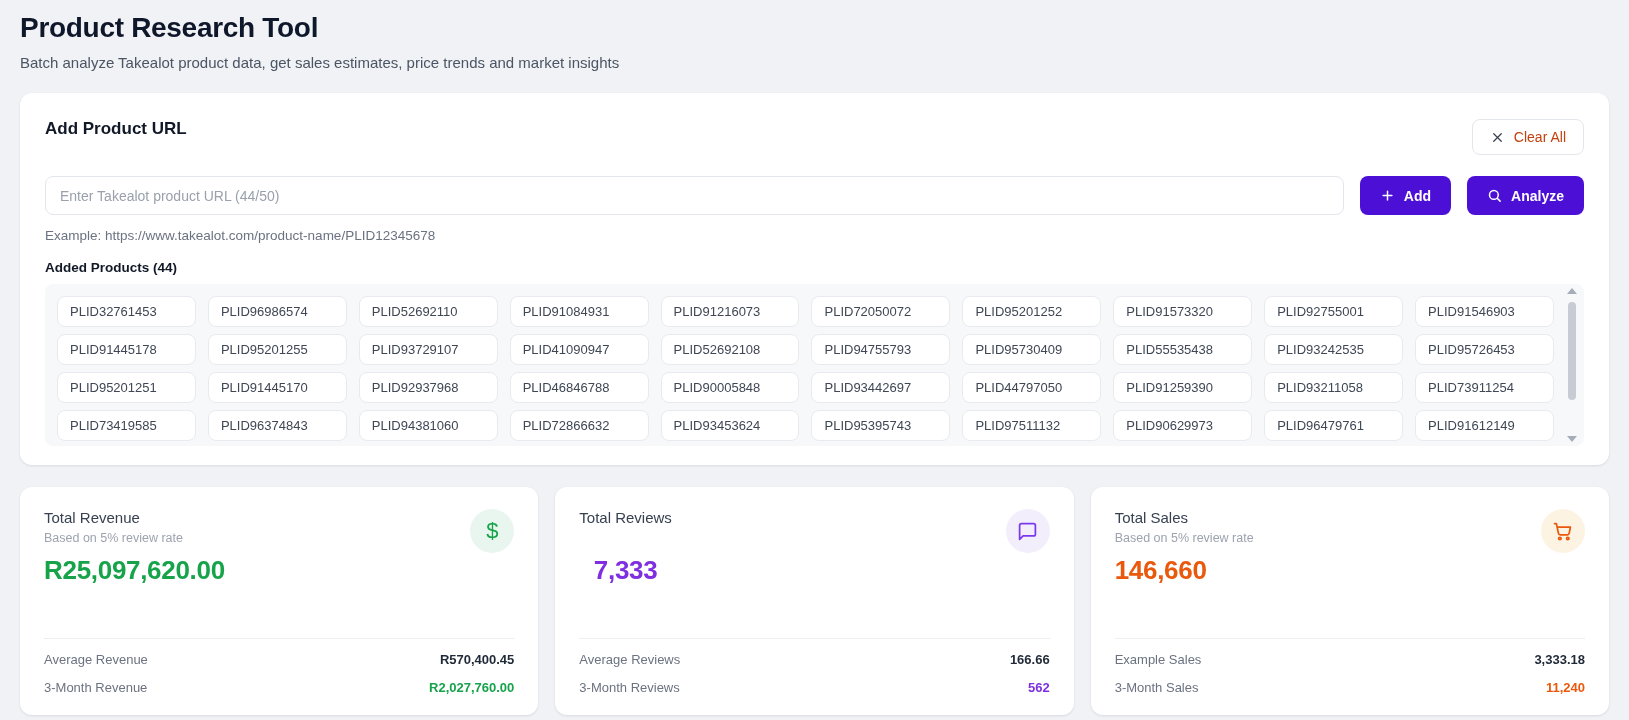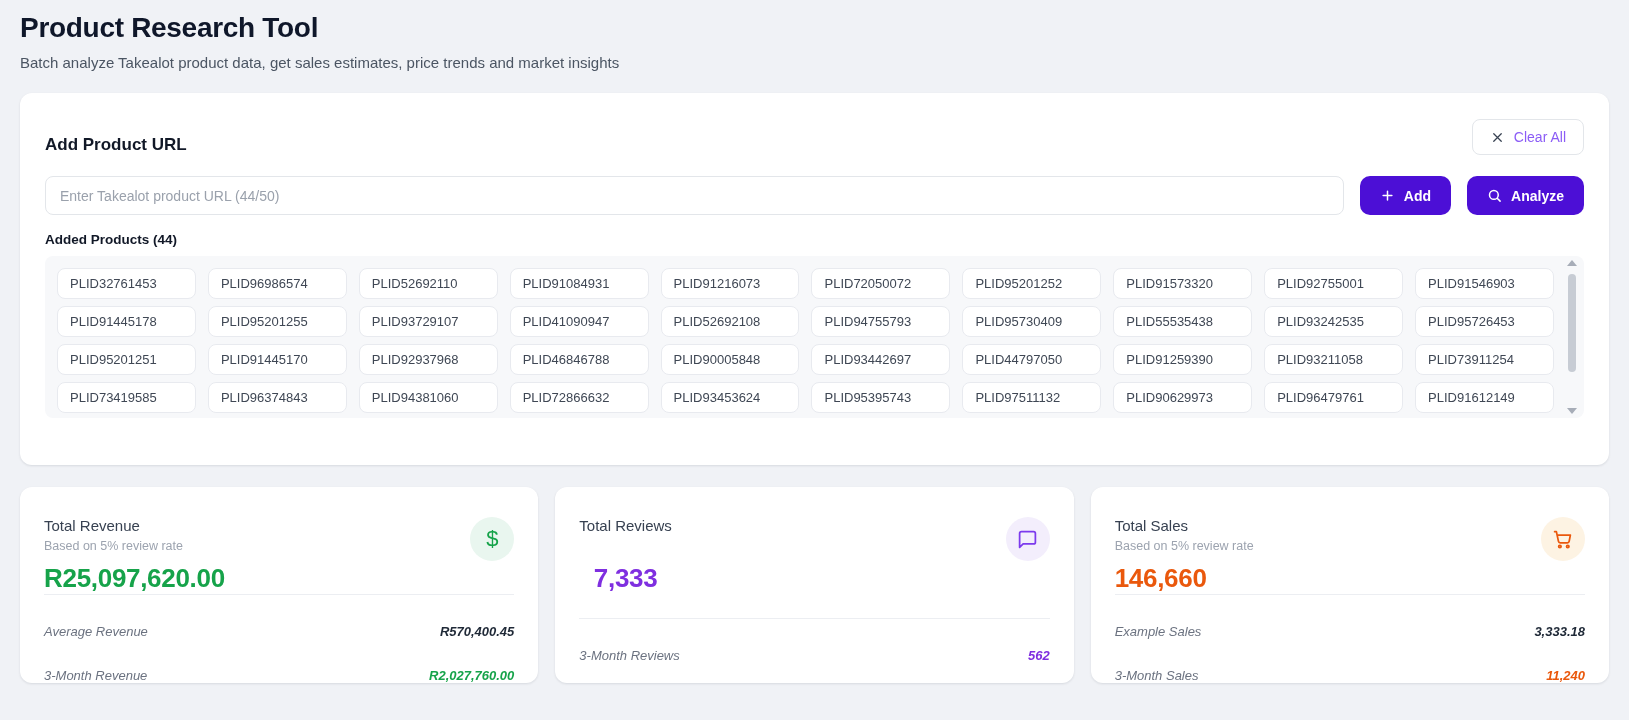--- a/index.html
+++ b/index.html
@@ -15,26 +15,26 @@
   .page-title { font-size: 28px; font-weight: 700; color: #0f172a; letter-spacing: -0.3px; }
   .page-subtitle { margin-top: 10px; font-size: 15px; color: #4b5563; }
 
   
   .card {
     background: #ffffff;
     border-radius: 12px;
     box-shadow: 0 1px 3px rgba(16,24,40,.07), 0 1px 2px rgba(16,24,40,.04);
   }
   .add-card { margin-top: 22px; padding: 26px 25px 22px 25px; height: 372px; }
-  .add-card-header { display: flex; align-items: flex-end; justify-content: space-between; }
+  .add-card-header { display: flex; align-items: flex-start; justify-content: space-between; }
   .add-card-title { font-size: 17px; font-weight: 700; color: #111827; }
   .btn { display: inline-flex; align-items: center; gap: 9px; border-radius: 8px; cursor: pointer;
          font-size: 14px; font-weight: 600; border: none; font-family: inherit; }
-  .btn-outline { background: #fff; border: 1px solid #e3e6ea; color: #8b5cf6; padding: 9px 17px; font-weight: 500; }
-  .btn-primary { background: #4c0fd6; color: #fff; padding: 10px 20px; border-radius: 10px; }
+  .btn-outline { background: #fff; border: 1px solid #e3e6ea; color: #c2410c; padding: 9px 17px; font-weight: 500; }
+  .btn-primary { background: #4c0fd6; color: #fff; padding: 10px 20px; }
   .icon-svg { display: block; }
 
   .url-row { display: flex; gap: 16px; margin-top: 21px; }
   .url-input {
     flex: 1; height: 39px; border: 1px solid #e3e6ea; border-radius: 8px;
     padding: 0 14px; font-size: 14px; color: #1f2937; font-family: inherit; outline: none;
   }
   .url-input::placeholder { color: #9aa1ac; }
 
   .example-text { margin-top: 13px; font-size: 13.5px; color: #6b7280; }
@@ -51,28 +51,28 @@
   }
   
   .vscrollbar { position: absolute; top: 4px; right: 6px; bottom: 4px; width: 12px; }
   .vscrollbar .arrow { width: 0; height: 0; border-left: 5px solid transparent; border-right: 5px solid transparent; margin: 0 auto; }
   .vscrollbar .arrow.up { border-bottom: 6px solid #a7adb8; }
   .vscrollbar .arrow.down { border-top: 6px solid #a7adb8; position: absolute; bottom: 0; left: 1px; }
   .vscrollbar .thumb { position: absolute; top: 14px; left: 2px; width: 8px; height: 98px; border-radius: 5px; background: #c7ccd4; }
 
   
   .stats-row { margin-top: 22px; display: grid; grid-template-columns: 1fr 1fr 1fr; gap: 17px; }
-  .stat-card { padding: 30px 24px 20px 24px; height: 196px; display: flex; flex-direction: column; }
+  .stat-card { padding: 22px 24px 20px 24px; height: 228px; display: flex; flex-direction: column; }
   .stat-top { display: flex; justify-content: space-between; }
   .stat-title { font-size: 15px; color: #374151; }
   .stat-subtitle { margin-top: 5px; font-size: 12.5px; color: #9ca3af; min-height: 15px; }
   .stat-value { margin-top: 9px; font-size: 26px; font-weight: 700; letter-spacing: -0.3px; }
   .icon-circle { width: 44px; height: 44px; border-radius: 50%; display: flex; align-items: center; justify-content: center; flex: 0 0 auto; }
   .stat-divider { border: none; border-top: 1px solid #eceef2; margin-top: auto; }
-  .stat-line { display: flex; justify-content: space-between; align-items: center; margin-top: 29px; font-style: italic; }
+  .stat-line { display: flex; justify-content: space-between; align-items: center; margin-top: 13px; }
   .stat-line-label { font-size: 13px; color: #6b7280; }
   .stat-line-value { font-size: 13px; font-weight: 700; color: #1f2937; }
 
   .c-green { color: #16a34a; }
   .c-purple { color: #7f2fe0; text-align: center; }
   .c-orange { color: #ea580c; }
   .bg-green-soft { background: #e9f6ef; }
   .bg-purple-soft { background: #f3eefc; }
   .bg-orange-soft { background: #fdf3e3; }
   .dollar-glyph { font-size: 22px; font-weight: 500; color: #16a34a; }
@@ -112,20 +112,21 @@
         <span>
           <svg class="icon-svg" width="15" height="15" viewBox="0 0 24 24" fill="none" stroke="#ffffff" stroke-width="2.4" stroke-linecap="round">
               <circle cx="11" cy="11" r="7"></circle>
               <path d="m21 21-4.3-4.3"></path>
             </svg>
         </span>
         <span>Analyze</span>
       </button>
     </div>
 
+    <div class="example-text">Example: https://www.takealot.com/product-name/PLID12345678</div>
     <div class="added-label">Added Products (44)</div>
 
     <div class="chips-box">
       <div class="chips-grid">
 
           <div class="chip"><span>PLID32761453</span></div>
 
           <div class="chip"><span>PLID96986574</span></div>
 
           <div class="chip"><span>PLID52692110</span></div>
@@ -244,20 +245,24 @@
           <div class="stat-value c-purple">7,333</div>
         </div>
         <div class="icon-circle bg-purple-soft">
           <svg class="icon-svg" width="21" height="21" viewBox="0 0 24 24" fill="none" stroke="#7c3aed" stroke-width="2" stroke-linecap="round" stroke-linejoin="round">
               <path d="M21 15a2 2 0 0 1-2 2H7l-4 4V5a2 2 0 0 1 2-2h14a2 2 0 0 1 2 2z"></path>
             </svg>
         </div>
       </div>
       <hr class="stat-divider">
       <div class="stat-line">
+        <span class="stat-line-label">Average Reviews</span>
+        <span class="stat-line-value">166.66</span>
+      </div>
+      <div class="stat-line">
         <span class="stat-line-label">3-Month Reviews</span>
         <span class="stat-line-value c-purple">562</span>
       </div>
     </div>
 
     <div class="card stat-card">
       <div class="stat-top">
         <div>
           <div class="stat-title">Total Sales</div>
           <div class="stat-subtitle">Based on 5% review rate</div>

